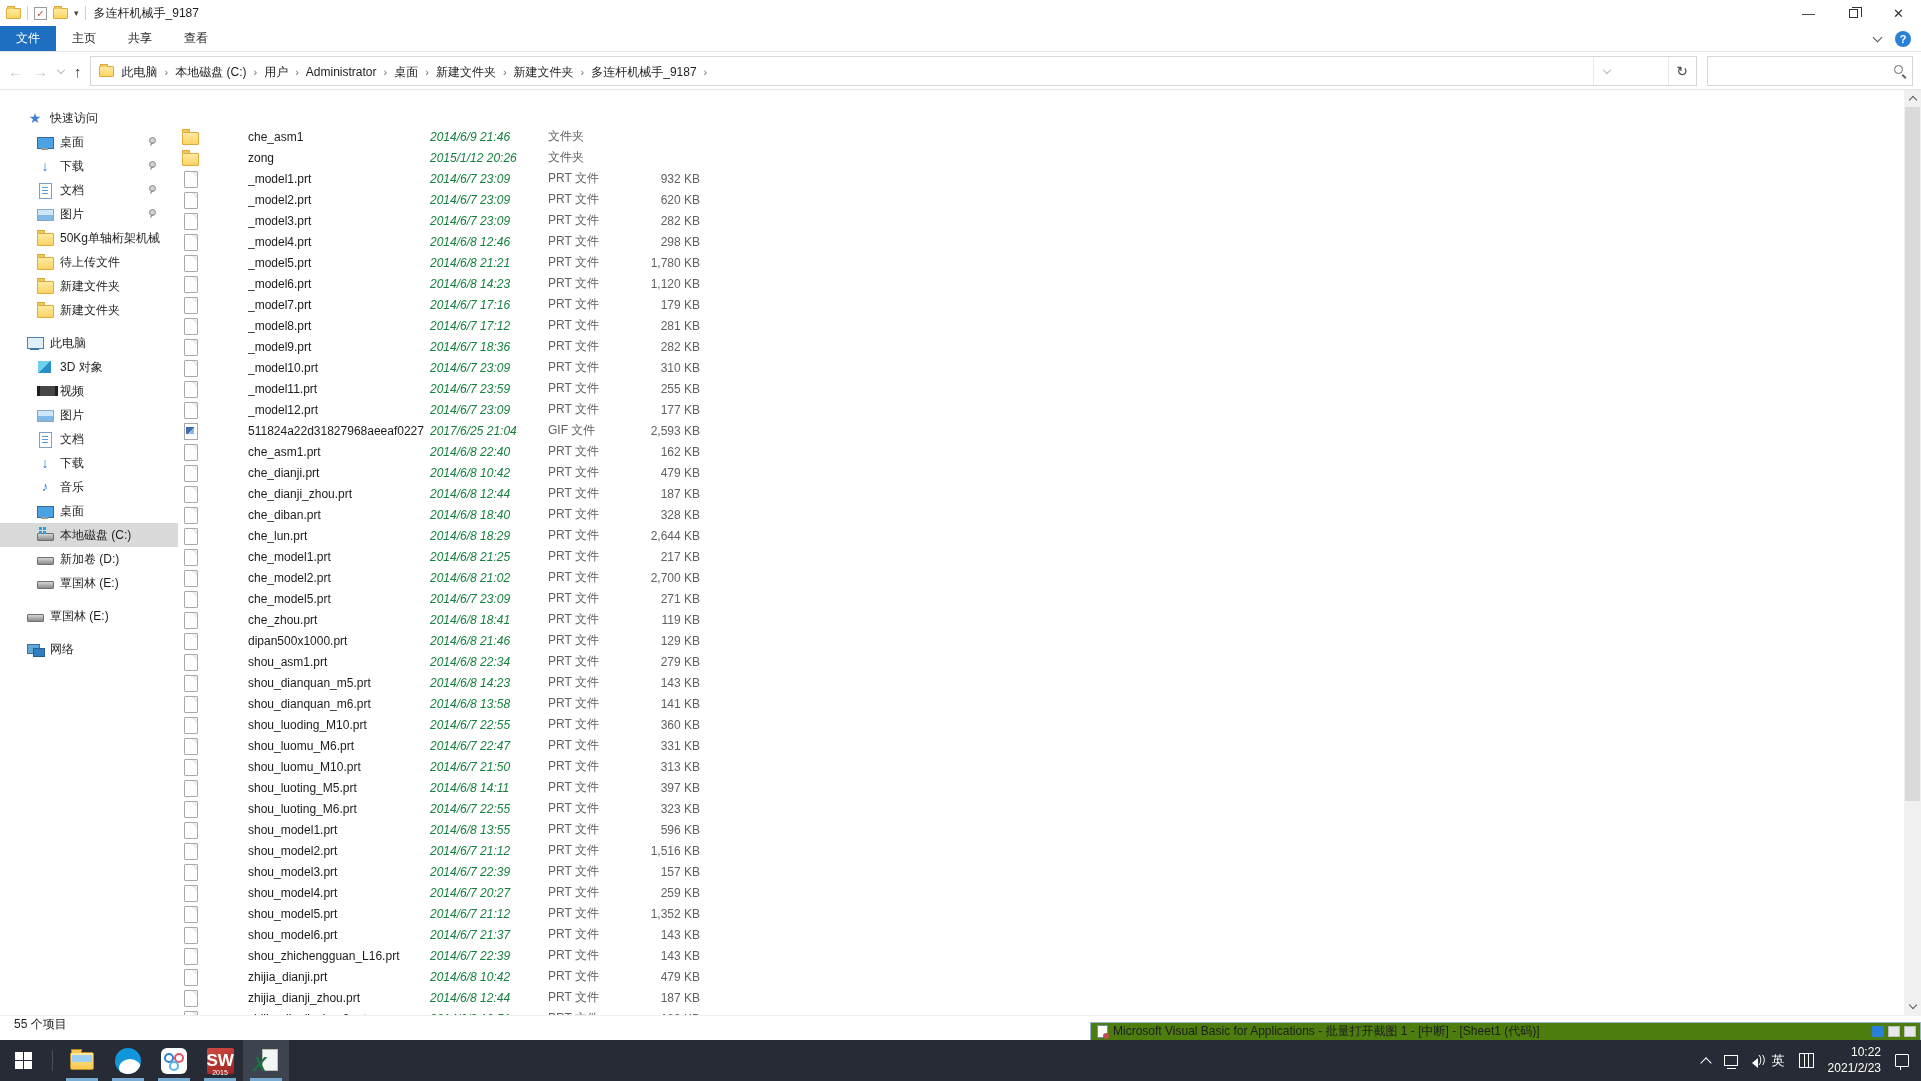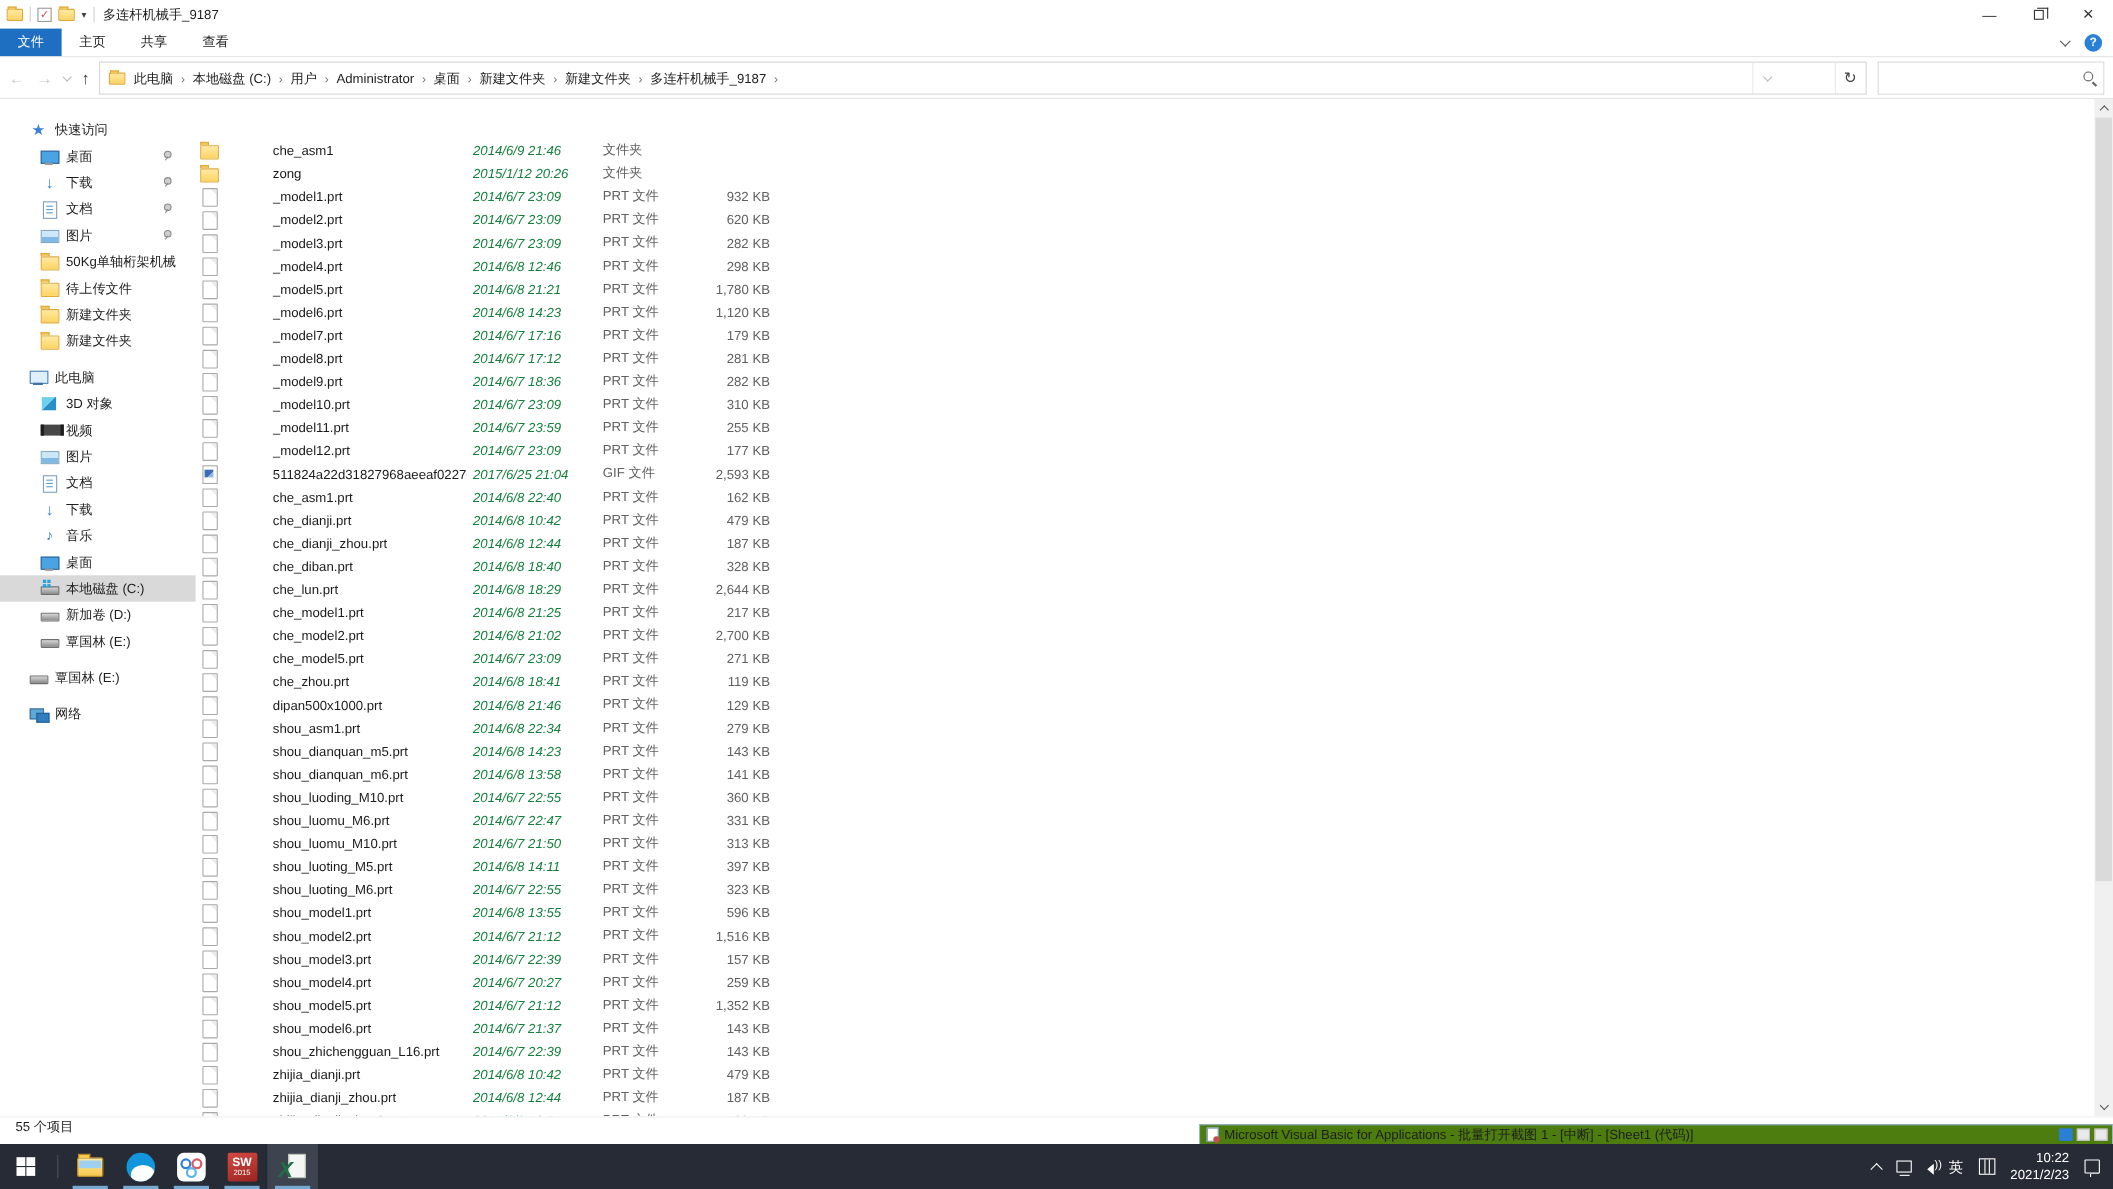--- a/index.html
+++ b/index.html
@@ -139,21 +139,21 @@
   .ic-explorer::before{content:"";position:absolute;left:0;top:-4px;width:9px;height:3px;background:#f7c94d;border:1px solid #b98a2a;border-bottom:none;}
   .ic-explorer::after{content:"";position:absolute;left:1px;top:2px;right:1px;height:7px;background:#9ed0f0;}
   .ic-qq{width:26px;height:26px;border-radius:50%;background:#1296db;position:relative;overflow:hidden;}
   .ic-qq::after{content:"";position:absolute;left:4px;top:11px;width:22px;height:18px;border-radius:50%;background:#fff;}
   .ic-circles{width:26px;height:26px;border-radius:6px;background:#fff;position:relative;}
   .ic-circles i{position:absolute;width:10px;height:10px;border-radius:50%;}
   .ic-circles .c1{left:3px;top:5px;border:2.5px solid #2f7fd6;}
   .ic-circles .c2{right:3px;top:5px;border:2.5px solid #e05563;}
   .ic-circles .c3{left:8px;bottom:3px;border:2.5px solid #59b5e8;}
   .ic-sw{width:27px;height:26px;background:linear-gradient(160deg,#d24a43,#9c2420);border-radius:2px;color:#fff;text-align:center;line-height:1;padding-top:4px;}
-  .ic-sw .sw1{font-size:11px;font-weight:bold;display:block;}
+  .ic-sw .sw1{font-size:17px;font-weight:bold;display:block;}
   .ic-sw .sw2{font-size:7px;display:block;}
   .ic-excel{width:26px;height:26px;position:relative;}
   .ic-excel .page{position:absolute;right:1px;top:1px;width:16px;height:22px;background:#f4f6f4;border:1px solid #b5c2b5;}
   .ic-excel .x{position:absolute;left:0;bottom:0;font-size:20px;font-weight:bold;font-style:italic;color:#1e7145;line-height:20px;}
   .tray{margin-left:auto;display:flex;align-items:center;gap:14px;padding-right:12px;color:#fff;}
   .tray-chev{width:8px;height:8px;border-right:1.6px solid #fff;border-bottom:1.6px solid #fff;transform:rotate(-135deg);margin-top:4px;}
   .tray-net{width:14px;height:11px;border:1.5px solid #fff;position:relative;}
   .tray-net::after{content:"";position:absolute;left:2px;bottom:-4px;width:9px;height:1.5px;background:#fff;}
   .tray-vol{width:6px;height:10px;position:relative;}
   .tray-vol::before{content:"";position:absolute;left:0;top:2px;border-style:solid;border-width:5px 0 5px 6px;border-color:transparent transparent transparent #fff;transform:scaleX(-1);}

